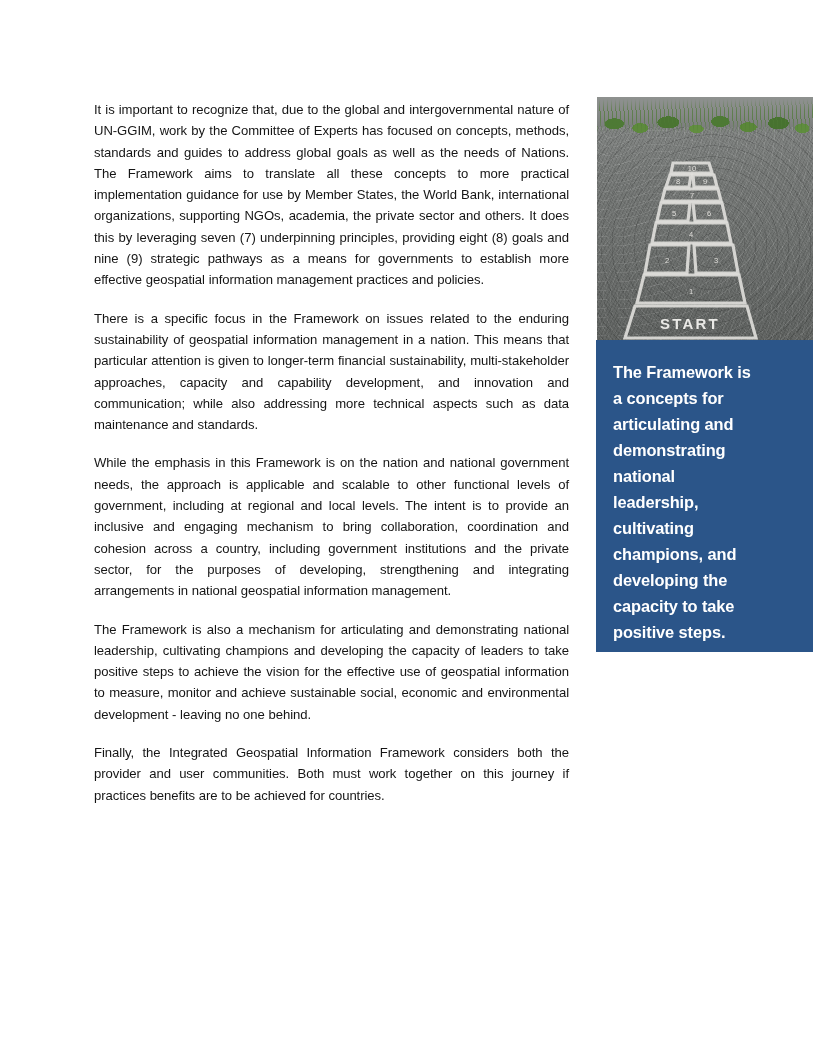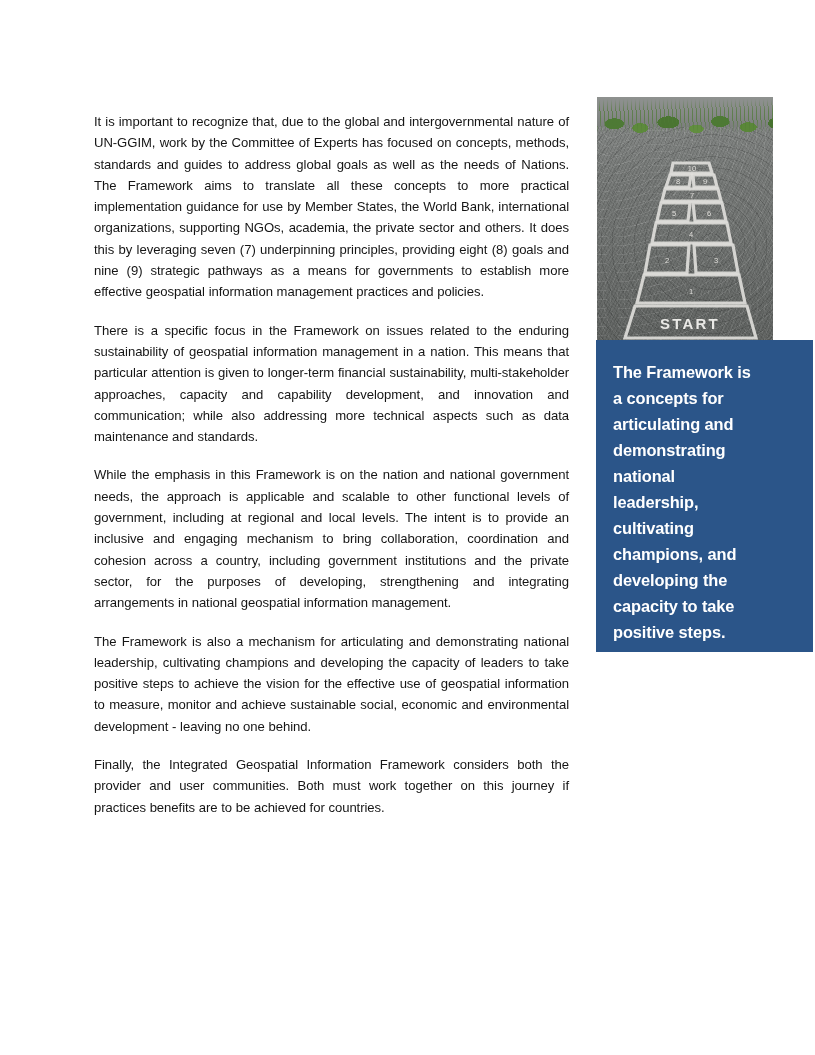--- a/index.html
+++ b/index.html
@@ -24,38 +24,38 @@
   }
 
   
   .text-column {
     position: absolute;
     left: 94px;
     top: 95px;
     width: 475px;
   }
   .body-par {
-    margin: 16px 0 17px 0;
+    margin: 4px 0 17px 0;
     font-family: "Liberation Sans", sans-serif;
     font-size: 13.1px;
     line-height: 21.3px;
     color: #151515;
     text-align: justify;
     text-justify: inter-word;
     letter-spacing: -0.05px;
     word-spacing: 0.1px;
   }
   .body-par:last-child { margin-bottom: 0; }
 
   
   .photo {
     position: absolute;
     left: 597px;
     top: 97px;
-    width: 176px;
+    width: 216px;
     height: 243px;
     overflow: hidden;
     background: #ef4444;
   }
   .asphalt {
     position: absolute;
     left: 0; top: 0;
     width: 216px; height: 243px;
     background:
       radial-gradient(circle at 18% 72%, rgba(255,255,255,0.07) 0 1px, rgba(0,0,0,0) 1px),

